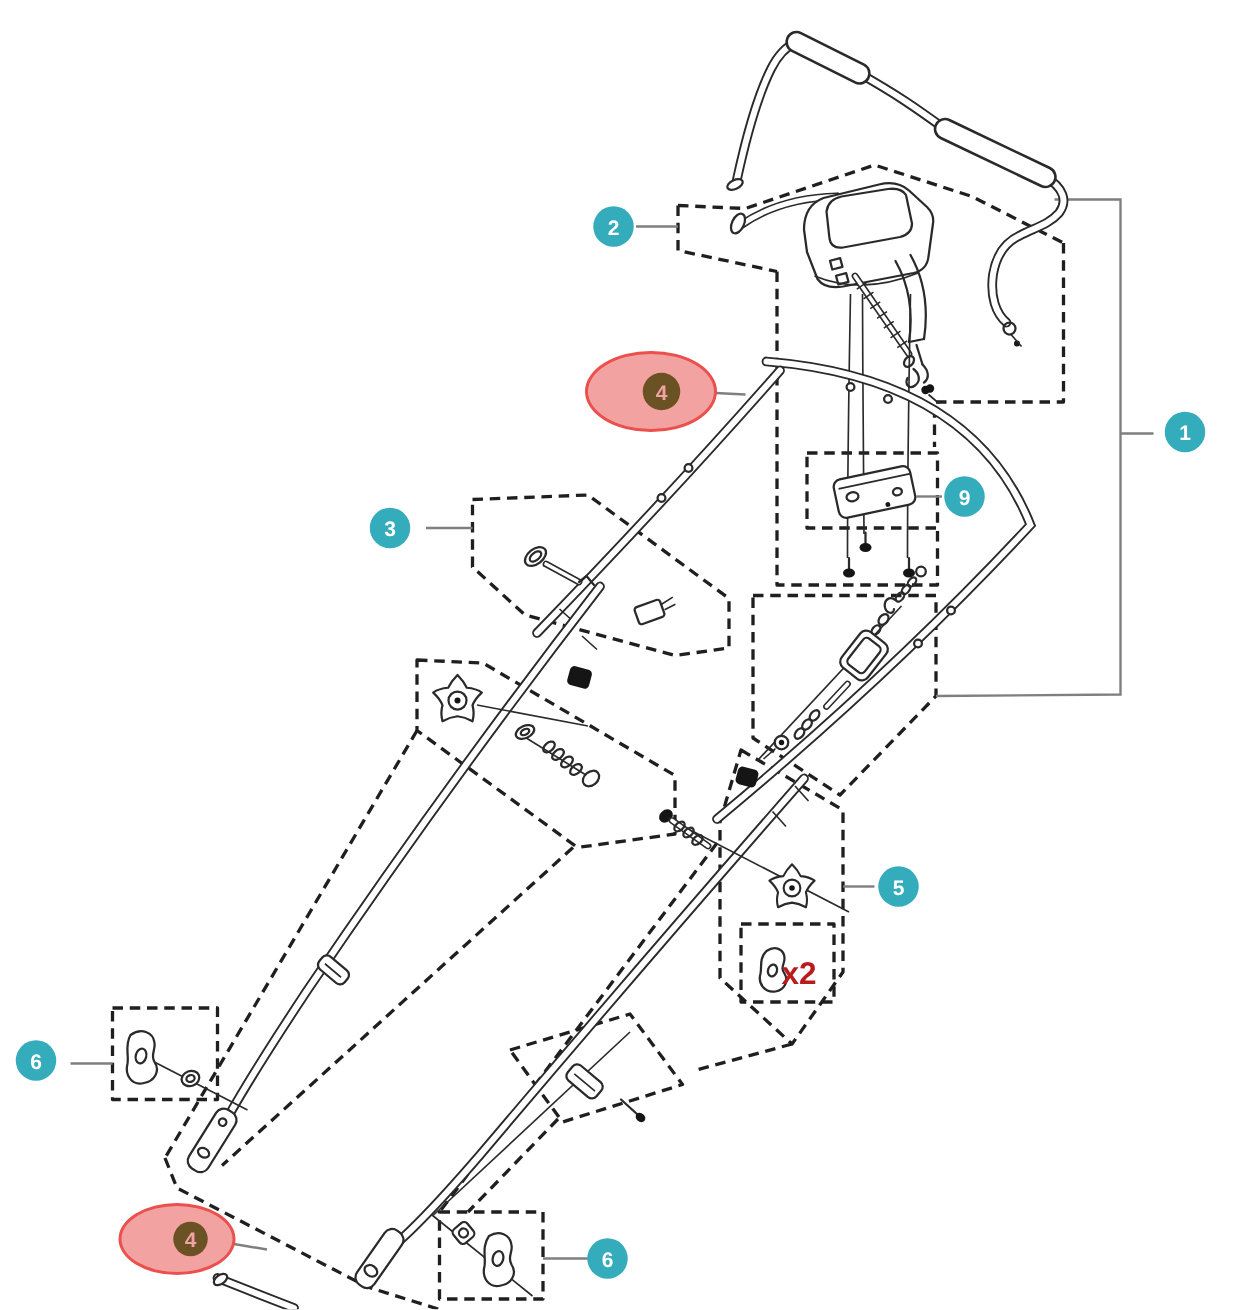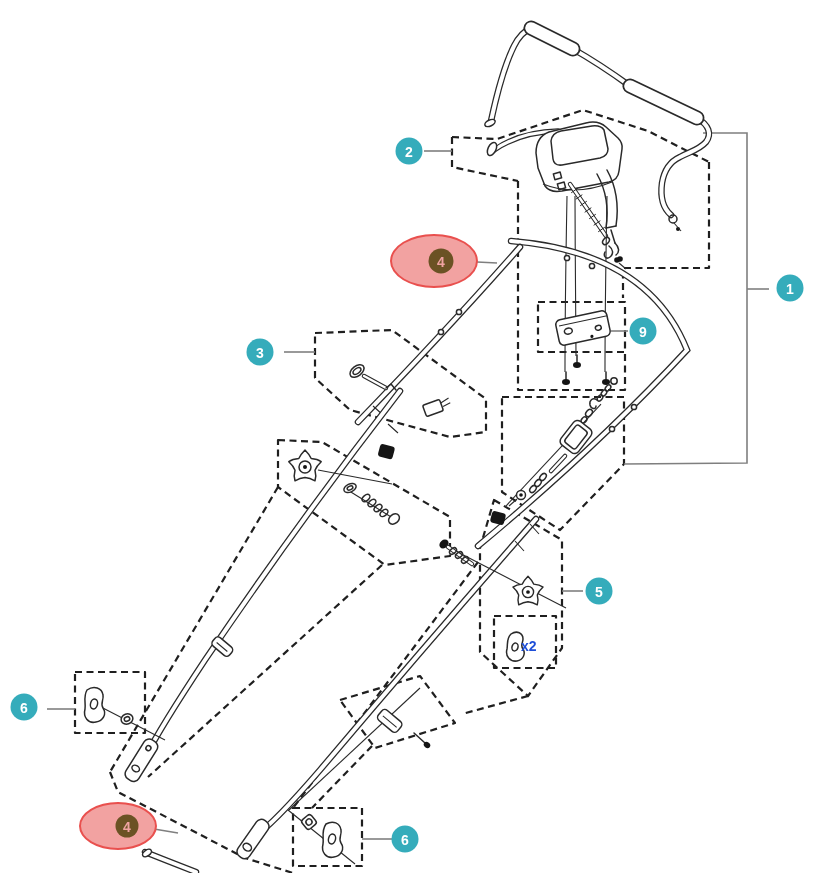--- a/index.html
+++ b/index.html
@@ -35,22 +35,22 @@
     position:absolute;border-radius:50%;
     background:#f2a2a1;border:2.5px solid #e9504e;
     transform:translate(-50%,-50%);cursor:pointer;
   }
   .hl .disc{
     position:absolute;border-radius:50%;background:#6b5224;color:#f0a3a2;
     font-size:14px;font-weight:bold;display:flex;align-items:center;justify-content:center;
     top:50%;transform:translate(-50%,-50%);
   }
   #qty{
-    position:absolute;left:521px;top:638px;color:#1d4ed8;
-    font-size:14px;font-weight:800;letter-spacing:0px;
+    position:absolute;left:521px;top:638px;color:#b91c1c;
+    font-size:21px;font-weight:800;letter-spacing:0px;
   }
 </style>
 </head>
 <body>
 
 <div id="stage">
 
   <svg id="art" width="831" height="873" viewBox="0 0 831 873">
 
     <defs>

